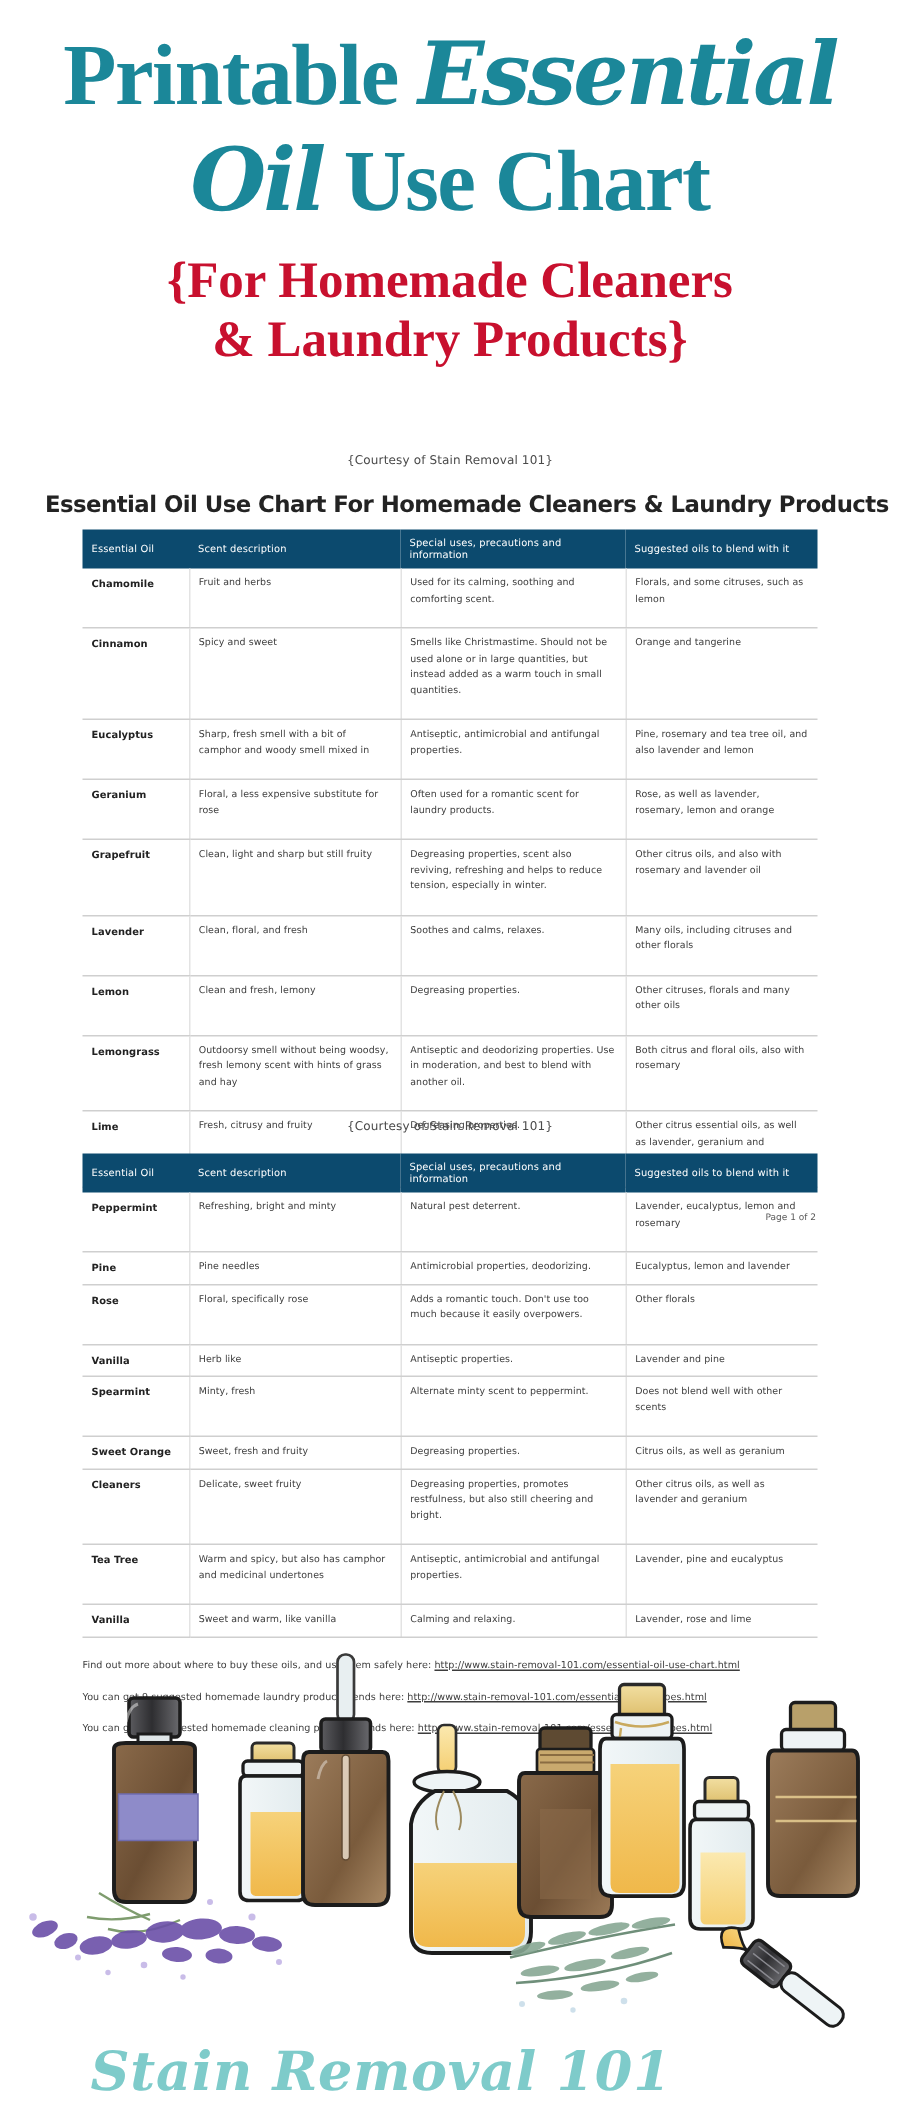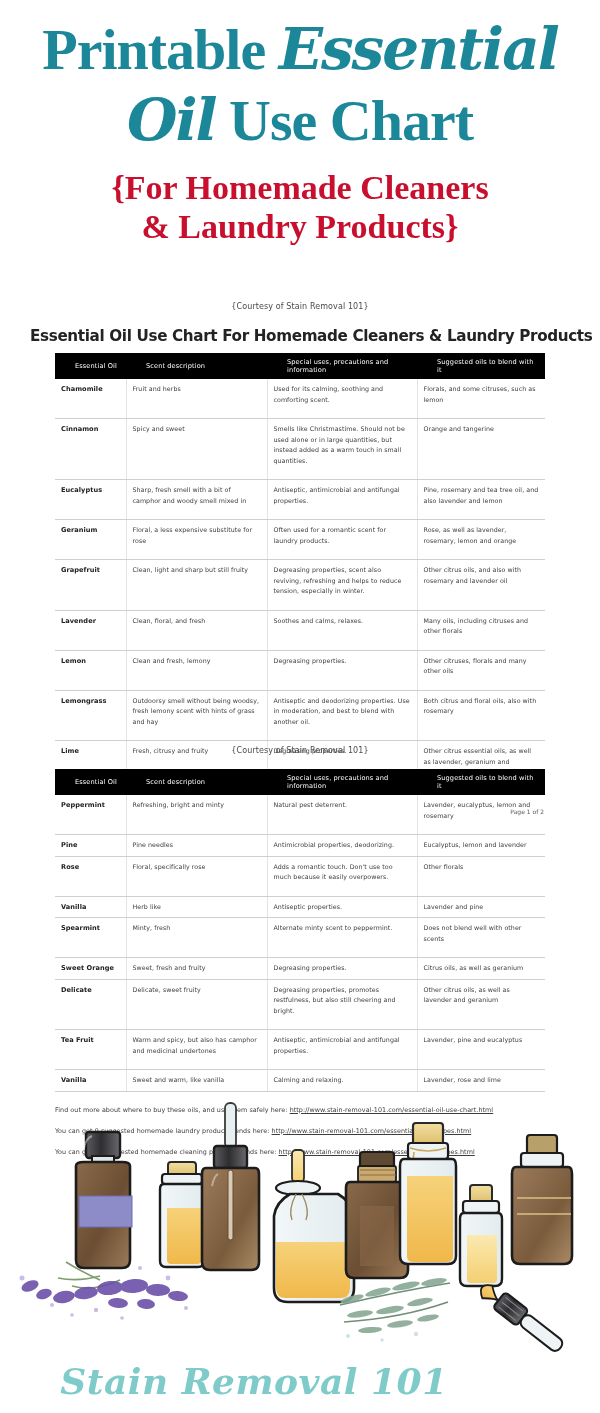--- a/index.html
+++ b/index.html
@@ -85,27 +85,27 @@
   }
 
   
   table.oil-table {
     border-collapse: collapse;
     width: 490px;
     margin: 0 auto;
     table-layout: fixed;
   }
   table.oil-table th {
-    background: #000000;
+    background: #0c4a6e;
     color: #ffffff;
     font-family: "DejaVu Sans", sans-serif;
     font-size: 6.6px;
     font-weight: 400;
     text-align: left;
-    padding: 5px 5px 5px 20px;
+    padding: 5px 5px 5px 6px;
     border: none;
     letter-spacing: 0.1px;
     vertical-align: middle;
   }
   table.oil-table td {
     font-family: "DejaVu Sans", sans-serif;
     font-size: 6.3px;
     line-height: 10.5px;
     color: #3d3d3d;
     vertical-align: top;
@@ -324,27 +324,27 @@
           <td class="">Alternate minty scent to peppermint.</td>
           <td class="">Does not blend well with other scents</td>
         </tr>
         <tr>
           <td class="oil-name">Sweet Orange</td>
           <td class="">Sweet, fresh and fruity</td>
           <td class="">Degreasing properties.</td>
           <td class="">Citrus oils, as well as geranium</td>
         </tr>
         <tr class="tall">
-          <td class="oil-name">Delicate</td>
+          <td class="oil-name">Cleaners</td>
           <td class="">Delicate, sweet fruity</td>
           <td class="">Degreasing properties, promotes restfulness, but also still cheering and bright.</td>
           <td class="">Other citrus oils, as well as lavender and geranium</td>
         </tr>
         <tr class="tall">
-          <td class="oil-name">Tea Fruit</td>
+          <td class="oil-name">Tea Tree</td>
           <td class="">Warm and spicy, but also has camphor and medicinal undertones</td>
           <td class="">Antiseptic, antimicrobial and antifungal properties.</td>
           <td class="">Lavender, pine and eucalyptus</td>
         </tr>
         <tr>
           <td class="oil-name">Vanilla</td>
           <td class="">Sweet and warm, like vanilla</td>
           <td class="">Calming and relaxing.</td>
           <td class="">Lavender, rose and lime</td>
         </tr>

